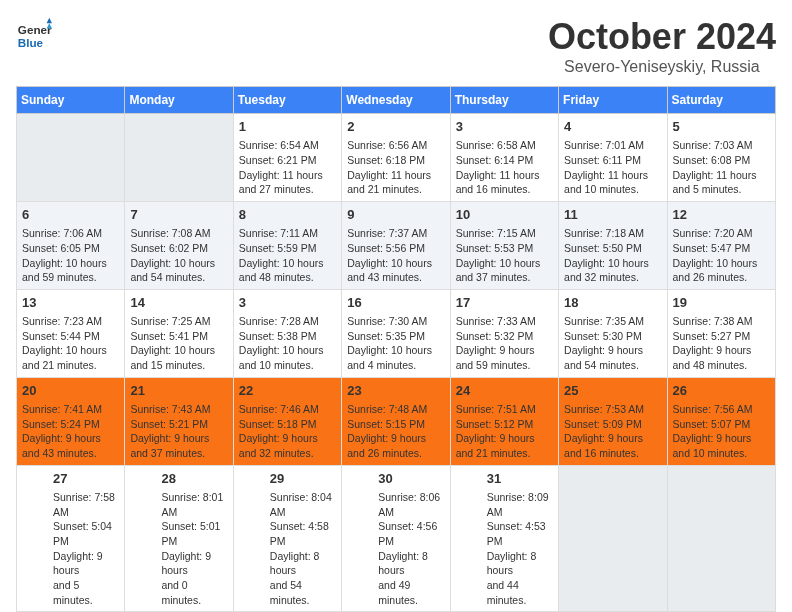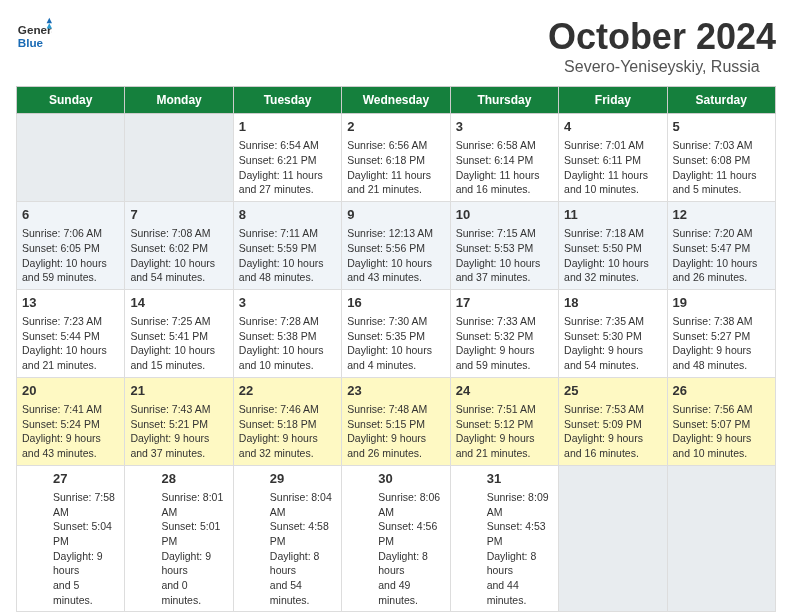--- a/index.html
+++ b/index.html
@@ -36,24 +36,24 @@
     .location-title {
       font-size: 16px;
       color: #555;
     }
     table {
       width: 100%;
       border-collapse: collapse;
       font-size: 11px;
     }
     thead tr th {
-      background-color: #15803d;
+      background-color: #3b82f6;
       color: #fff;
       padding: 6px 4px;
-      text-align: center;
+      text-align: left;
       font-size: 12px;
       font-weight: bold;
       border: 1px solid #ccc;
     }
     tbody tr {
       border: 1px solid #ccc;
     }
     tbody tr:nth-child(odd) {
       background-color: #f9f9f9;
     }
@@ -79,21 +79,21 @@
       font-size: 10.5px;
       color: #333;
     }
     .empty-cell {
       background: #f5f5f5;
     }
     
     .week-row-1 td { background-color: #fff; }
     .week-row-2 td { background-color: #f0f4f8; }
     .week-row-3 td { background-color: #fff; margin-top: 26px; }
-    .week-row-4 td { background-color: #fef9c3; }
+    .week-row-4 td { background-color: #f97316; }
     .week-row-5 td { background-color: #fff; padding-left: 36px; }
     .week-row-1 td.empty-cell, .week-row-3 td.empty-cell, .week-row-5 td.empty-cell { background-color: #e8ecef; }
   </style>
 </head>
 <body>
 
 <div class="header-area">
   <div class="logo">
     <svg class="logo-icon" viewBox="0 0 40 40">
       <text x="2" y="20" font-size="13" font-weight="bold" fill="#333" font-family="Arial">General</text>
@@ -153,21 +153,21 @@
         <td>
           <span class="day-number">7</span>
           <div class="day-info"><span>Sunrise: 7:08 AM</span><br><span>Sunset: 6:02 PM</span><br><span>Daylight: 10 hours</span><br><span>and 54 minutes.</span></div>
         </td>
         <td>
           <span class="day-number">8</span>
           <div class="day-info"><span>Sunrise: 7:11 AM</span><br><span>Sunset: 5:59 PM</span><br><span>Daylight: 10 hours</span><br><span>and 48 minutes.</span></div>
         </td>
         <td>
           <span class="day-number">9</span>
-          <div class="day-info"><span>Sunrise: 12:13 AM</span><br><span>Sunset: 5:56 PM</span><br><span>Daylight: 10 hours</span><br><span>and 43 minutes.</span></div>
+          <div class="day-info"><span>Sunrise: 7:37 AM</span><br><span>Sunset: 5:56 PM</span><br><span>Daylight: 10 hours</span><br><span>and 43 minutes.</span></div>
         </td>
         <td>
           <span class="day-number">10</span>
           <div class="day-info"><span>Sunrise: 7:15 AM</span><br><span>Sunset: 5:53 PM</span><br><span>Daylight: 10 hours</span><br><span>and 37 minutes.</span></div>
         </td>
         <td>
           <span class="day-number">11</span>
           <div class="day-info"><span>Sunrise: 7:18 AM</span><br><span>Sunset: 5:50 PM</span><br><span>Daylight: 10 hours</span><br><span>and 32 minutes.</span></div>
         </td>
         <td>

